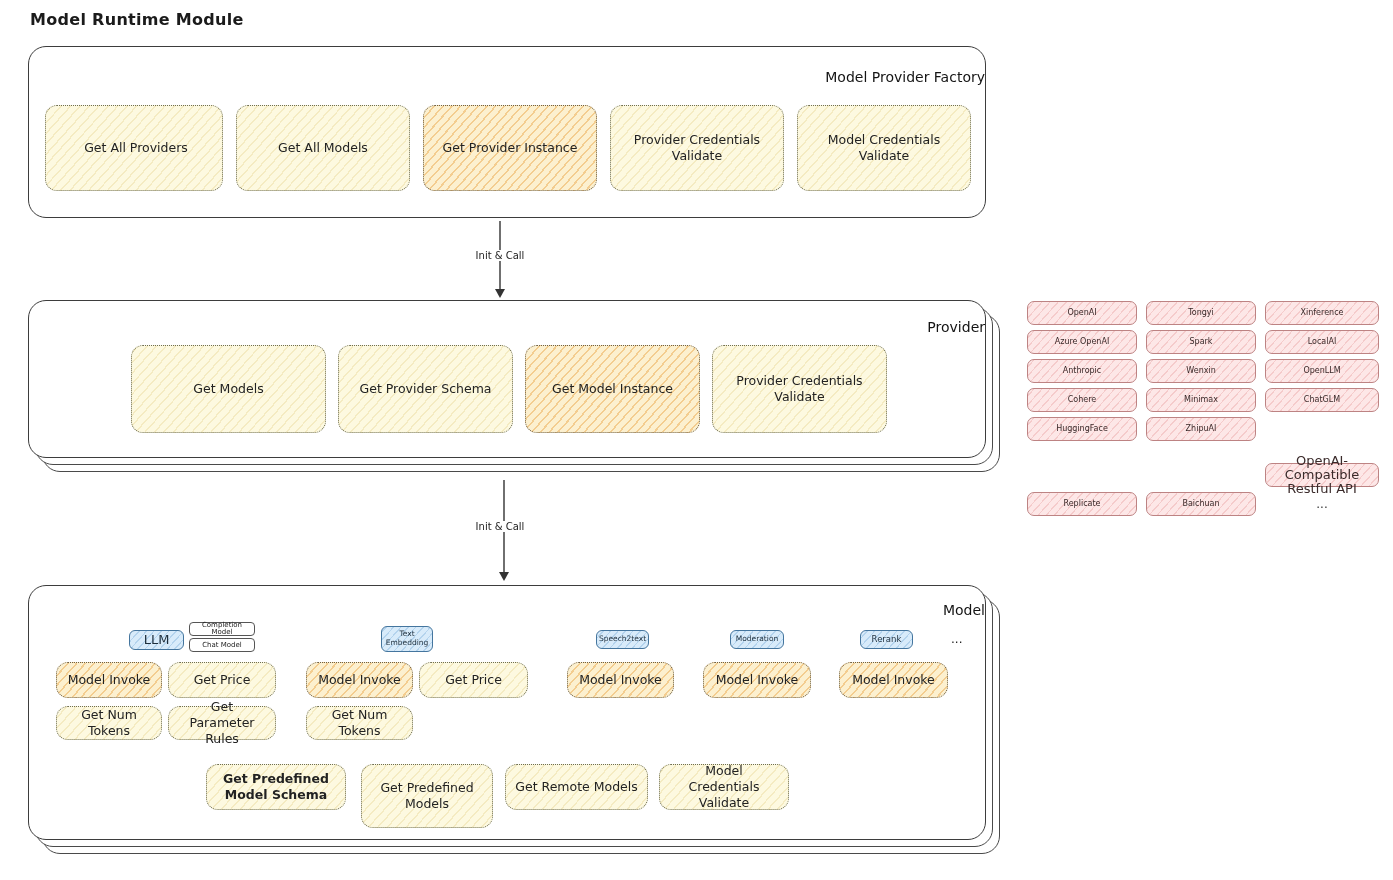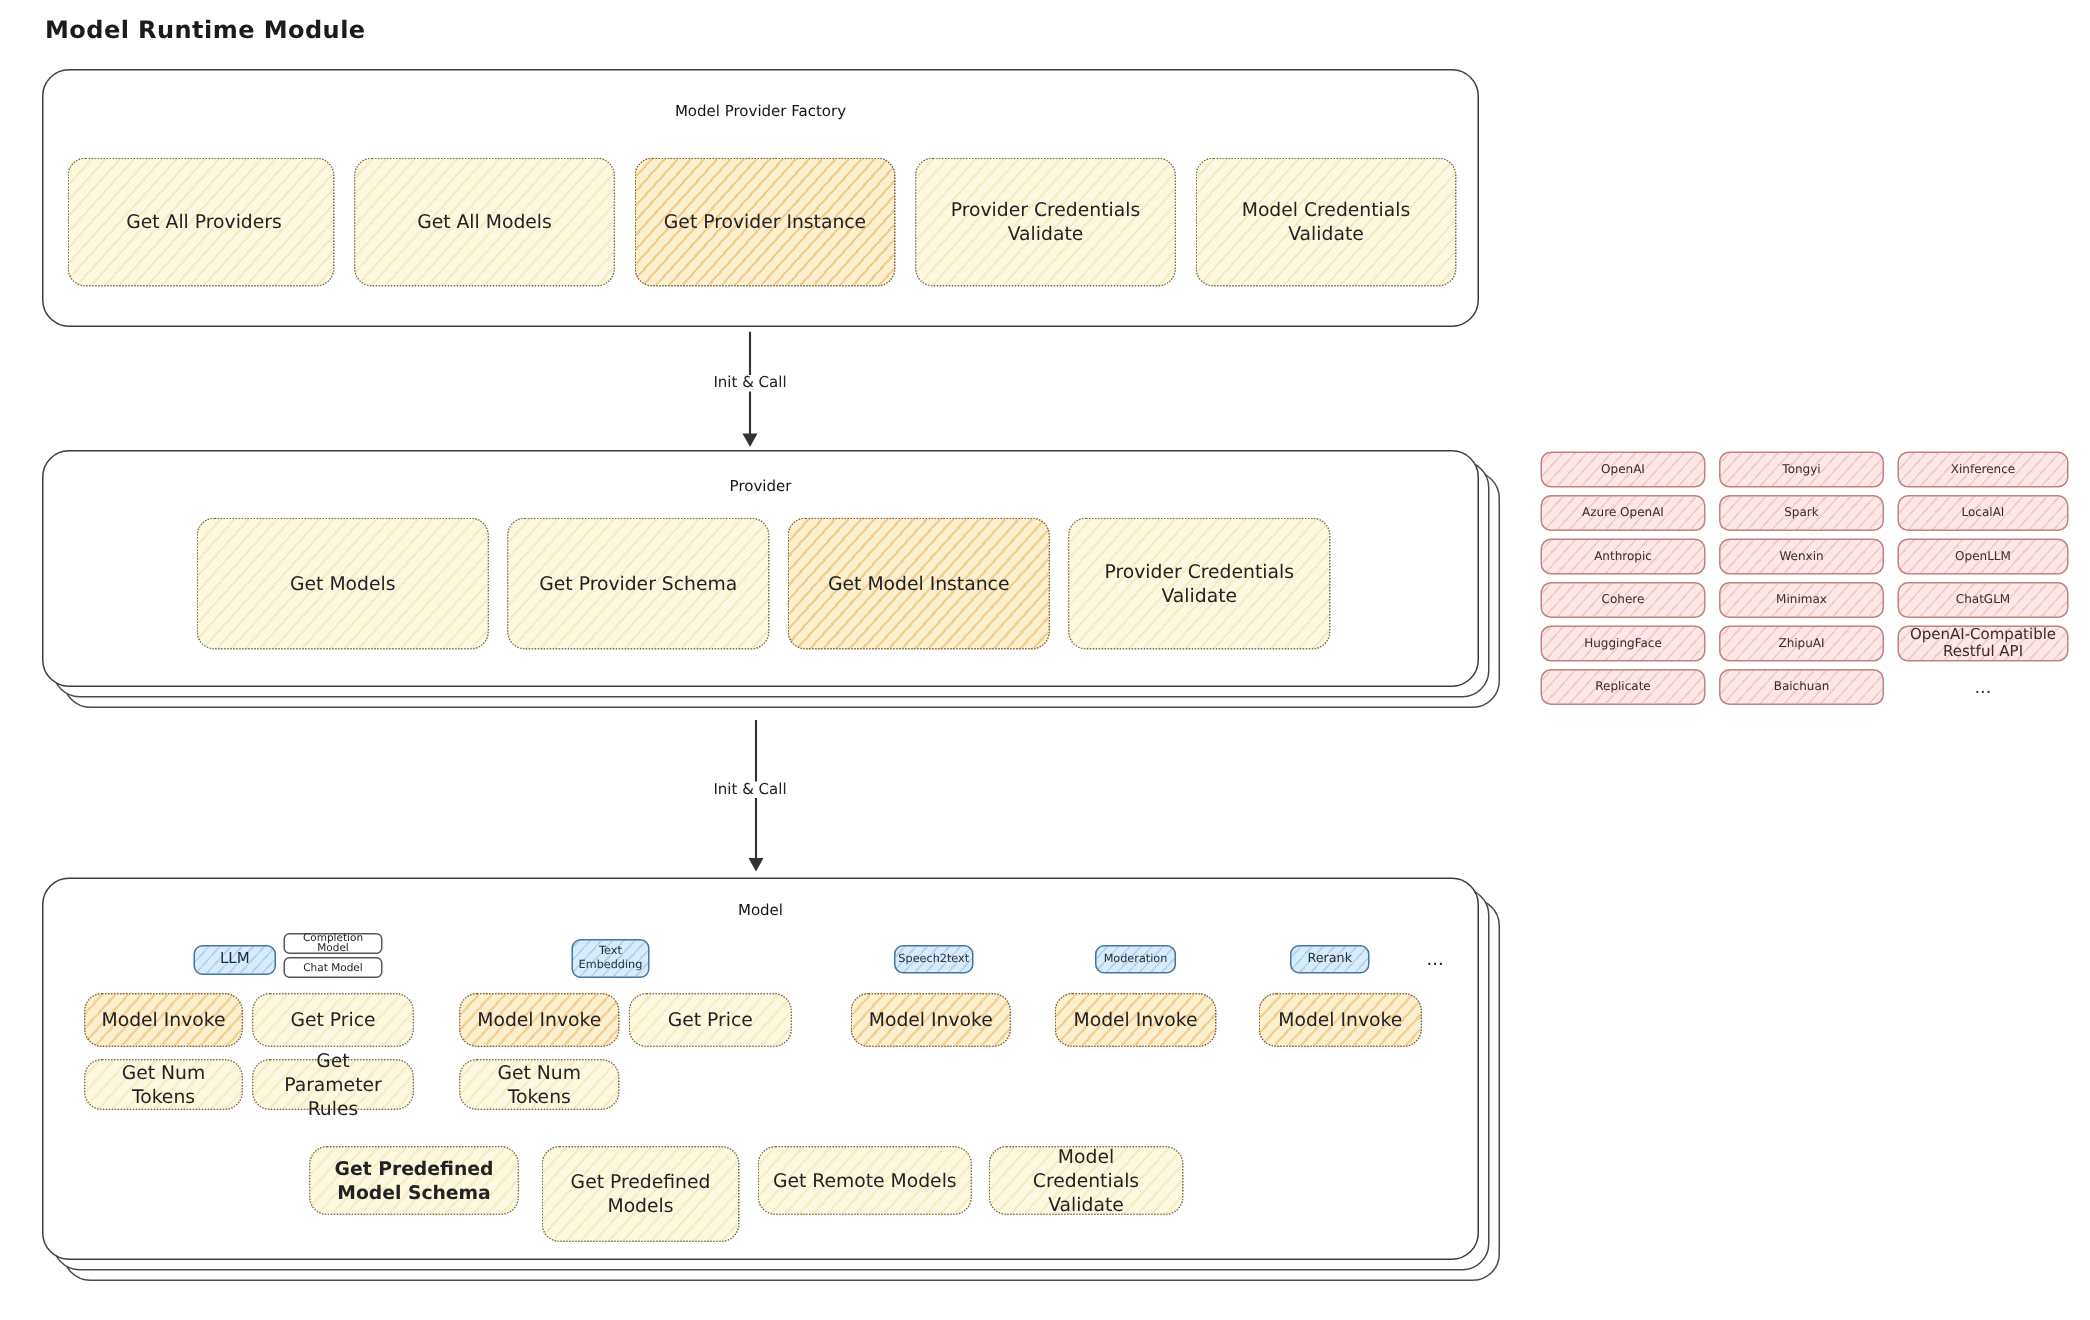--- a/index.html
+++ b/index.html
@@ -9,21 +9,21 @@
   }
   .abs{position:absolute;box-sizing:border-box;}
   .page-title{left:30px;top:10px;font-size:16px;font-weight:700;letter-spacing:.3px;}
   .panel{
     background:#ffffff;border:1.3px solid #3d3d3d;border-radius:18px;
   }
   .stack-layer{
     background:#ffffff;border:1.2px solid #4a4a4a;border-radius:18px;
   }
   .panel-title{
-    left:0;right:0;text-align:center;font-size:10px;color:#141414;font-weight:500;
+    left:0;right:0;text-align:right;font-size:14px;color:#141414;font-weight:500;
   }
   .box{
     box-sizing:border-box;display:flex;align-items:center;justify-content:center;
     text-align:center;border-radius:12px;font-size:12.5px;line-height:1.3;
     padding:4px 8px;color:#222;
   }
   .yellow{
     border:1.6px dotted #6e6e52;
     background-color:#fdf9e0;
     background-image:repeating-linear-gradient(-48deg,
@@ -44,21 +44,21 @@
   }
   .pink{
     box-sizing:border-box;height:24px;display:flex;align-items:center;justify-content:center;
     text-align:center;border-radius:7px;border:1px solid #bd8383;font-size:8px;color:#3a2a2a;
     background-color:#fde7e7;
     background-image:repeating-linear-gradient(-48deg,
       rgba(224,130,130,0.28) 0px, rgba(224,130,130,0.28) 1.2px,
       transparent 1.2px, transparent 6px);
     padding:1px 3px;line-height:1.1;
   }
-  .pink.tiny{font-size:10px;}
+  .pink.tiny{font-size:13px;margin-top:46px;}
   .grid-ellipsis{
     display:flex;align-items:center;justify-content:center;font-size:12px;color:#333;
   }
   .chip{
     box-sizing:border-box;display:flex;align-items:center;justify-content:center;
     text-align:center;border-radius:6px;border:1px solid #44759e;font-size:7.5px;
     color:#1d2e3c;line-height:1.15;padding:1px 2px;
     background-color:#d8ebfa;
     background-image:repeating-linear-gradient(-48deg,
       rgba(96,156,208,0.3) 0px, rgba(96,156,208,0.3) 1.2px,
@@ -139,21 +139,21 @@
   <line x1="9" y1="0" x2="9" y2="93" stroke="#333" stroke-width="1.4"></line>
   <polygon points="4,92 14,92 9,101" fill="#333"></polygon>
 </svg>
 <div class="abs arrow-label" style="left:500px;top:521px;">Init &amp; Call</div>
 
 <div class="abs stack-layer" style="left:42px;top:599px;width:958px;height:255px;"></div>
 <div class="abs stack-layer" style="left:35px;top:592px;width:958px;height:255px;"></div>
 <div class="abs panel" style="left:28px;top:585px;width:958px;height:255px;">
   <div class="abs panel-title" style="top:16px;">Model</div>
 
-  <div class="abs chip" style="left:100px;top:44px;width:55px;height:20px;font-size:10px;">LLM</div>
+  <div class="abs chip" style="left:100px;top:44px;width:55px;height:20px;font-size:13px;">LLM</div>
   <div class="abs subtype" style="left:160px;top:36px;width:66px;height:14px;">Completion Model</div>
   <div class="abs subtype" style="left:160px;top:52px;width:66px;height:14px;">Chat Model</div>
   <div class="abs chip" style="left:352px;top:40px;width:52px;height:26px;">Text Embedding</div>
   <div class="abs chip" style="left:567px;top:44px;width:53px;height:19px;">Speech2text</div>
   <div class="abs chip" style="left:701px;top:44px;width:54px;height:19px;">Moderation</div>
   <div class="abs chip" style="left:831px;top:44px;width:53px;height:19px;font-size:8.5px;">Rerank</div>
   <div class="abs small12" style="left:922px;top:46px;">...</div>
 
   <div class="abs box orange" style="left:27px;top:76px;width:106px;height:36px;">Model Invoke</div>
   <div class="abs box yellow" style="left:139px;top:76px;width:108px;height:36px;">Get Price</div>

